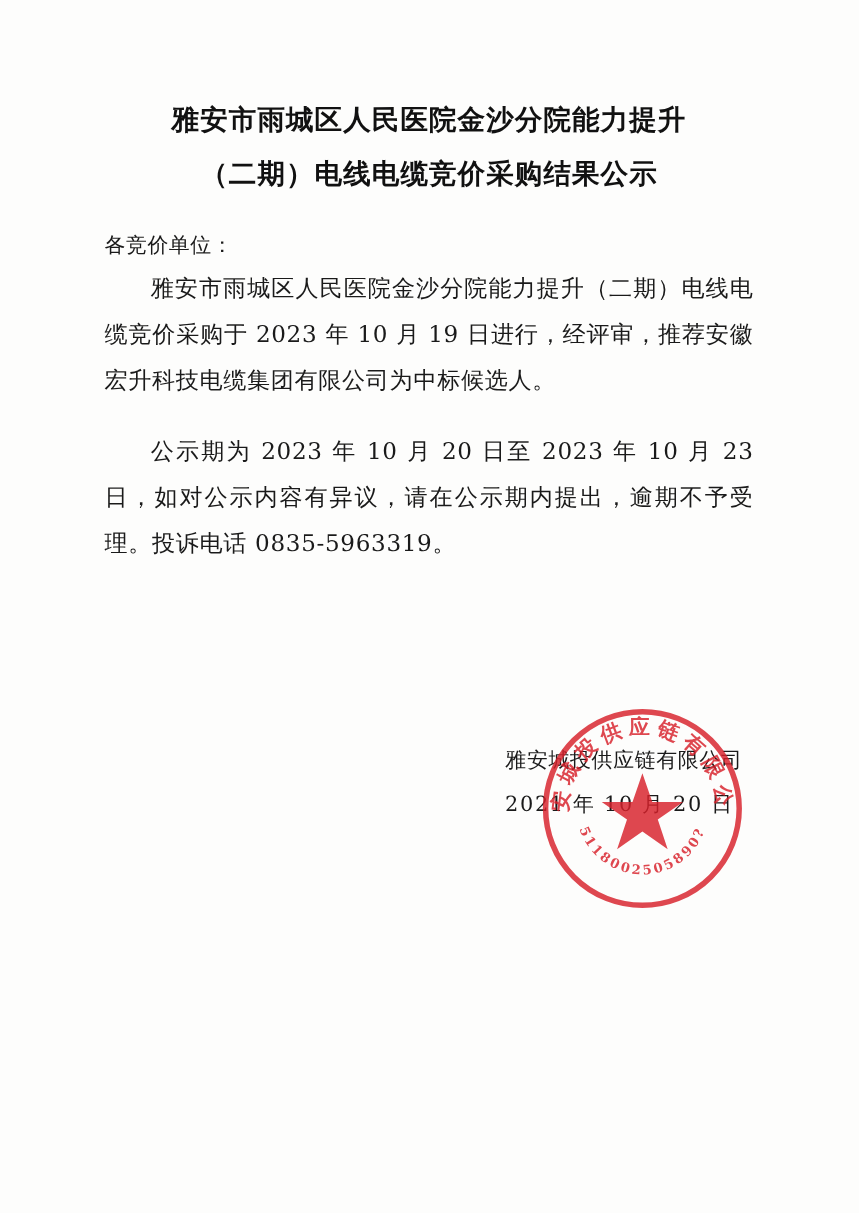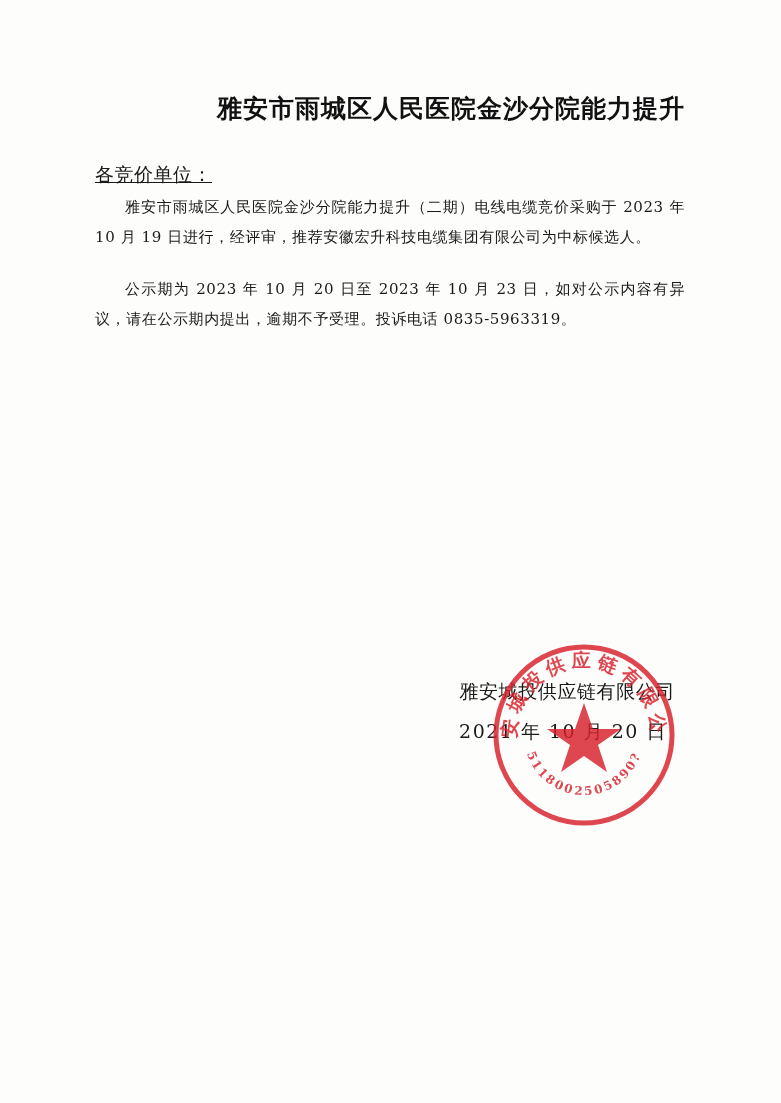--- a/index.html
+++ b/index.html
@@ -20,42 +20,41 @@
     inset: 0;
     background: #fdfdfc;
   }
   .doc-body {
     position: absolute;
     left: 95px;
     top: 85px;
     width: 590px;
   }
   .title {
-    text-align: right;
+    text-align: center;
     font-weight: bold;
     font-size: 25px;
     letter-spacing: 1px;
     line-height: 1.95;
     color: #111;
     font-family: "DejaVu Serif", "Liberation Serif", serif;
   }
   .title-line {
     display: block;
     white-space: nowrap;
   }
   .salutation {
     margin-top: 22px;
     font-size: 19px;
     line-height: 1.9;
     letter-spacing: 0.5px;
-    text-decoration: underline;
   }
   p.para {
     margin: 0;
-    font-size: 15px;
+    font-size: 21px;
     line-height: 2.0;
     letter-spacing: 0.6px;
     text-indent: 2em;
     text-align: justify;
     text-justify: inter-ideograph;
   }
   p.para + p.para {
     margin-top: 22px;
   }
   .signature {
@@ -98,20 +97,21 @@
 </style>
 </head>
 <body>
 
 <div class="page">
 
   <div class="doc-body">
 
     <div class="title">
       <span class="title-line">雅安市雨城区人民医院金沙分院能力提升</span>
+      <span class="title-line">（二期）电线电缆竞价采购结果公示</span>
     </div>
 
     <div class="salutation">各竞价单位：</div>
 
     <p class="para">雅安市雨城区人民医院金沙分院能力提升（二期）电线电缆竞价采购于 2023 年 10 月 19 日进行，经评审，推荐安徽宏升科技电缆集团有限公司为中标候选人。</p>
     <p class="para">公示期为 2023 年 10 月 20 日至 2023 年 10 月 23 日，如对公示内容有异议，请在公示期内提出，逾期不予受理。投诉电话 0835-5963319。</p>
 
   </div>
 
   <div class="signature">

